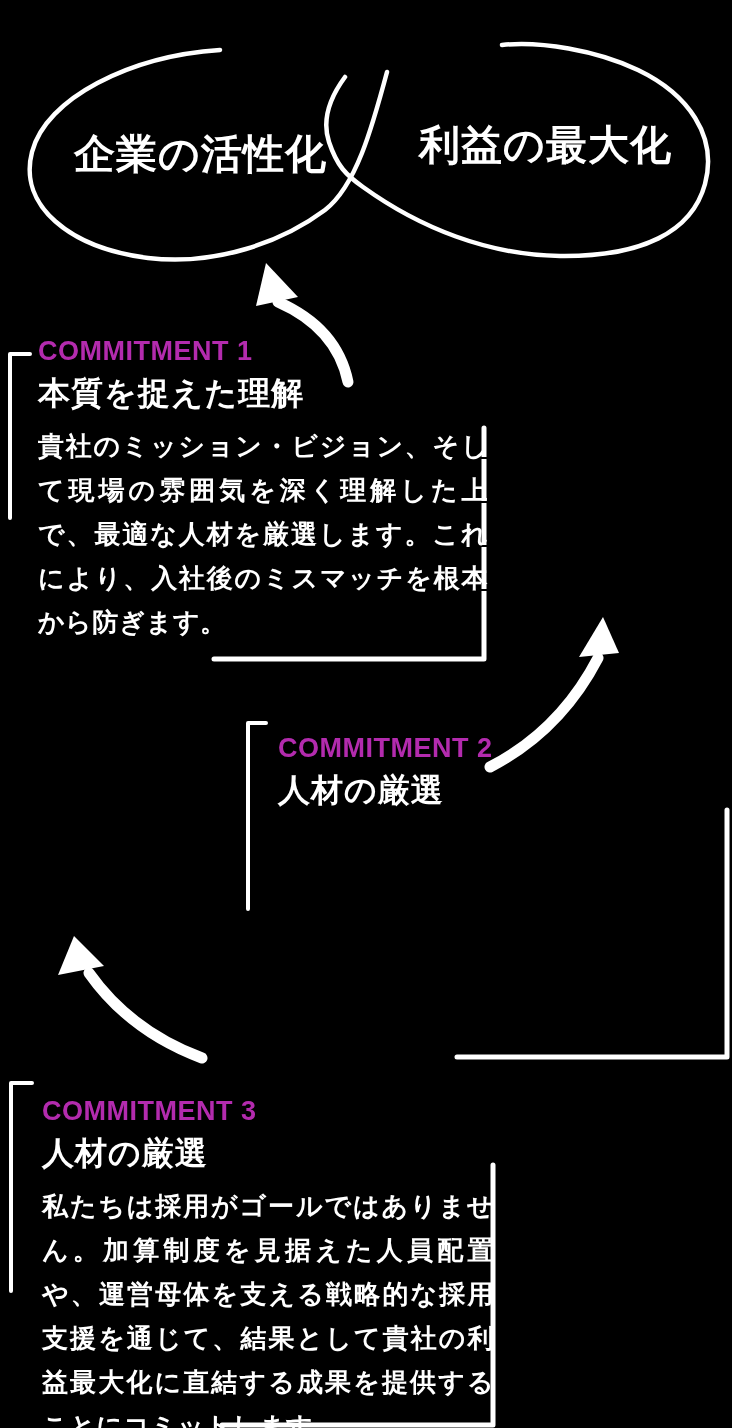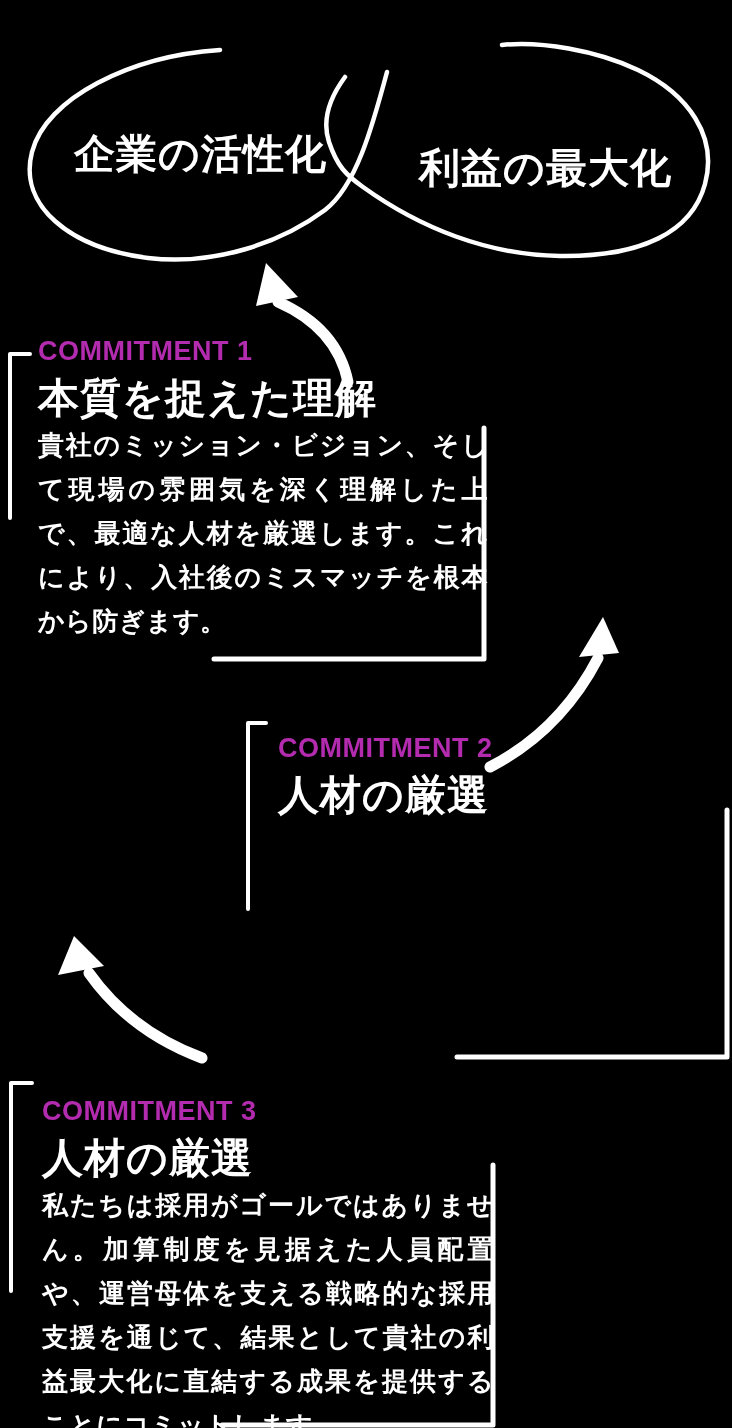--- a/index.html
+++ b/index.html
@@ -14,45 +14,46 @@
   .venn-label{
     position:absolute;
     color:#fff;
     font-size:41px;
     font-weight:800;
     line-height:1.1;
     letter-spacing:1px;
     white-space:nowrap;
   }
   #venn-left-label{left:74px;top:132px;}
-  #venn-right-label{left:419px;top:146px;}
+  #venn-right-label{left:419px;top:123px;}
   .commitment{position:absolute;}
-  #commitment-1{left:38px;top:336px;width:450px;}
+  #commitment-1{left:38px;top:336px;width:450px;text-decoration:underline;}
   #commitment-2{left:278px;top:733px;width:452px;}
   #commitment-3{left:42px;top:1096px;width:452px;}
   .c-label{
     color:#b32bae;
     font-size:27px;
     font-weight:800;
     letter-spacing:0.5px;
     line-height:1.15;
   }
   .c-title{
     color:#fff;
-    font-size:41px;
+    font-size:32px;
     font-weight:800;
     line-height:1.2;
     margin-top:7px;
     letter-spacing:1px;
   }
   .c-body{
     color:#fff;
     font-size:26px;
     font-weight:700;
     line-height:44px;
+    margin-top:12px;
     letter-spacing:0.5px;
     text-align:justify;
   }
   .stroke-white{stroke:#fff;fill:none;stroke-linecap:round;stroke-linejoin:round;}
 </style>
 </head>
 <body>
 
 <div id="canvas">
 

